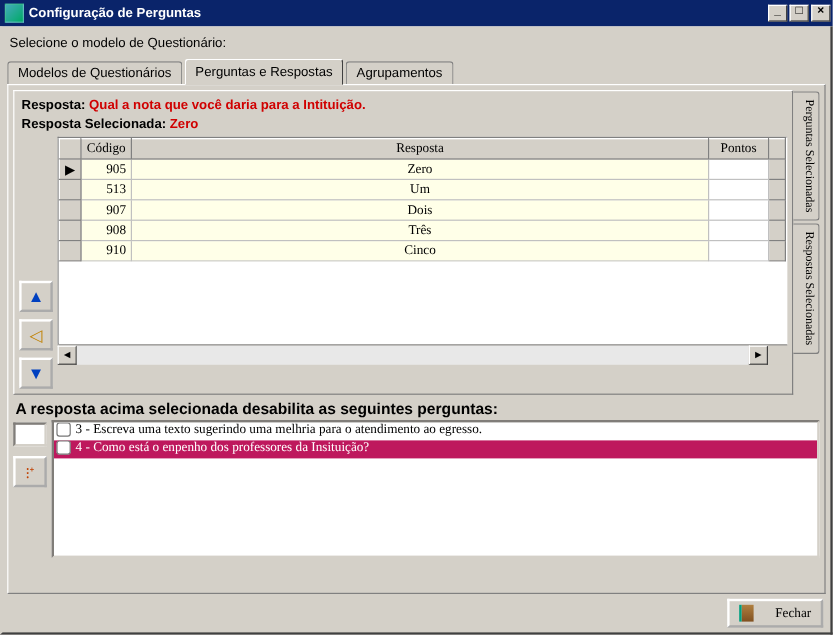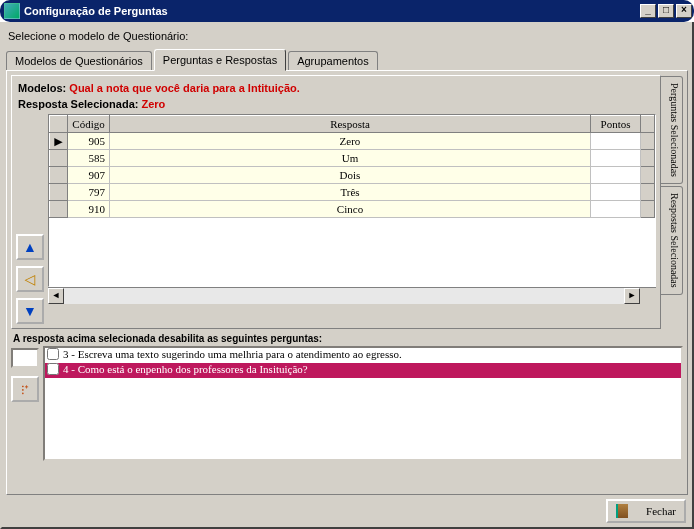--- a/index.html
+++ b/index.html
@@ -13,21 +13,20 @@
     overflow: hidden;
   }
   .titlebar {
     background: linear-gradient(#0a246a, #0a246a);
     color: #fff;
     height: 22px;
     display: flex;
     align-items: center;
     padding: 0 2px 0 4px;
     font-weight: bold;
-    border-radius: 10px;
   }
   .title-icon {
     width: 16px; height: 16px;
     background: linear-gradient(135deg,#4ab,#0a6);
     margin-right: 4px;
     border: 1px solid #fff3;
   }
   .titlebar .title-text { flex: 1; }
   .win-btns { display: flex; gap: 2px; }
   .win-btn {
@@ -200,21 +199,21 @@
     border-left:none;
     padding:6px 2px;
     font:10px Tahoma;
     cursor:default;
     margin-bottom:2px;
     border-top-right-radius:3px;
     border-bottom-right-radius:3px;
   }
   .disable-heading {
     font-weight:bold;
-    font-size:10px;
+    font-size:13px;
     padding:4px 2px 2px 2px;
   }
   .lower-area {
     display:flex;
     gap:4px;
     flex:1;
     min-height:0;
   }
   .lower-left {
     display:flex;
@@ -305,21 +304,21 @@
     <div class="tab">Agrupamentos</div>
   </div>
 
   <div class="tabbody">
 
     <div class="content-row">
       <div class="left-content">
 
         <div class="upper-area" style="margin-right:22px;">
           <div class="pergunta-line">
-            <b>Modelos:</b>
+            <b>Resposta:</b>
             <span class="red-text">Qual a nota que você daria para a Intituição.</span>
           </div>
           <div class="resposta-line">
             <b>Resposta Selecionada:</b>
             <span class="red-text">Zero</span>
           </div>
 
           <div class="grid-wrap">
             <div class="nav-btns">
               <div class="nav-btn" style="color:#0040c0;font-weight:bold;">
@@ -348,35 +347,35 @@
                   <tbody id="grid-body">
                       <tr class="datarow">
                         <td class="rowhead rowmark">▶</td>
                         <td data-col="codigo">905</td>
                         <td data-col="resposta">Zero</td>
                         <td data-col="pontos"></td>
                         <td class="lastcol"></td>
                       </tr>
                       <tr class="datarow">
                         <td class="rowhead rowmark"></td>
-                        <td data-col="codigo">585</td>
+                        <td data-col="codigo">513</td>
                         <td data-col="resposta">Um</td>
                         <td data-col="pontos"></td>
                         <td class="lastcol"></td>
                       </tr>
                       <tr class="datarow">
                         <td class="rowhead rowmark"></td>
                         <td data-col="codigo">907</td>
                         <td data-col="resposta">Dois</td>
                         <td data-col="pontos"></td>
                         <td class="lastcol"></td>
                       </tr>
                       <tr class="datarow">
                         <td class="rowhead rowmark"></td>
-                        <td data-col="codigo">797</td>
+                        <td data-col="codigo">908</td>
                         <td data-col="resposta">Três</td>
                         <td data-col="pontos"></td>
                         <td class="lastcol"></td>
                       </tr>
                       <tr class="datarow">
                         <td class="rowhead rowmark"></td>
                         <td data-col="codigo">910</td>
                         <td data-col="resposta">Cinco</td>
                         <td data-col="pontos"></td>
                         <td class="lastcol"></td>

